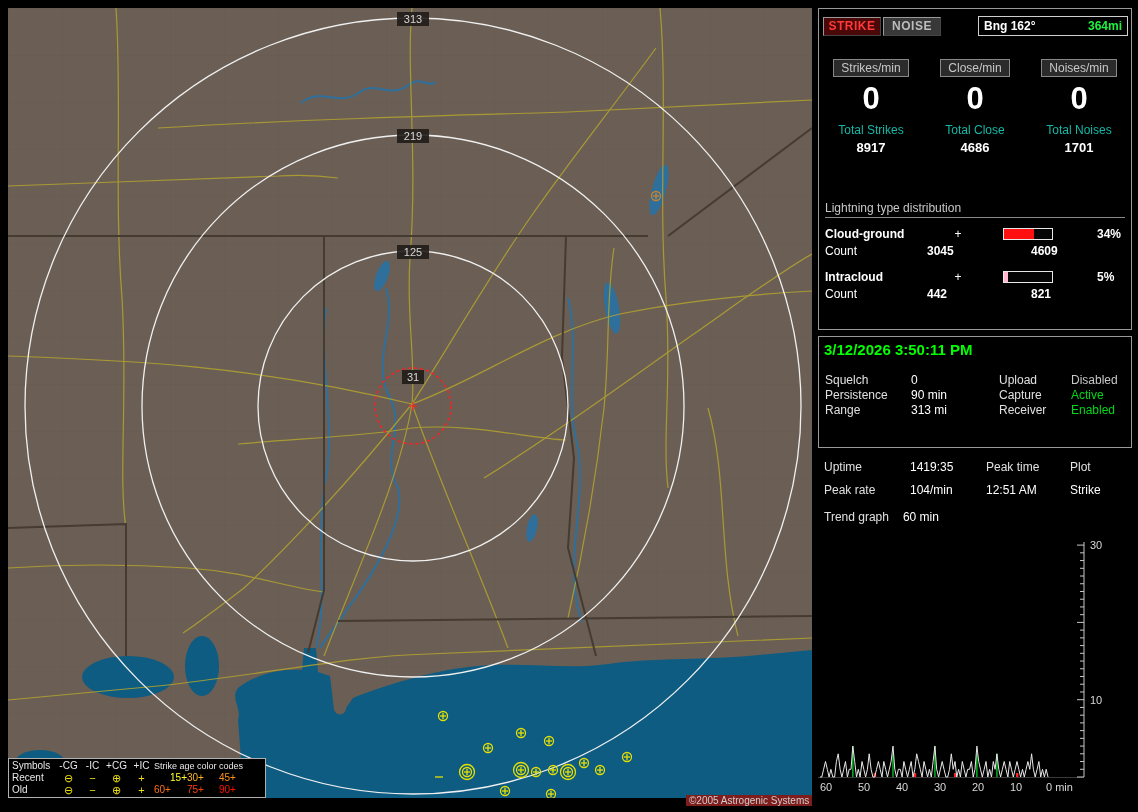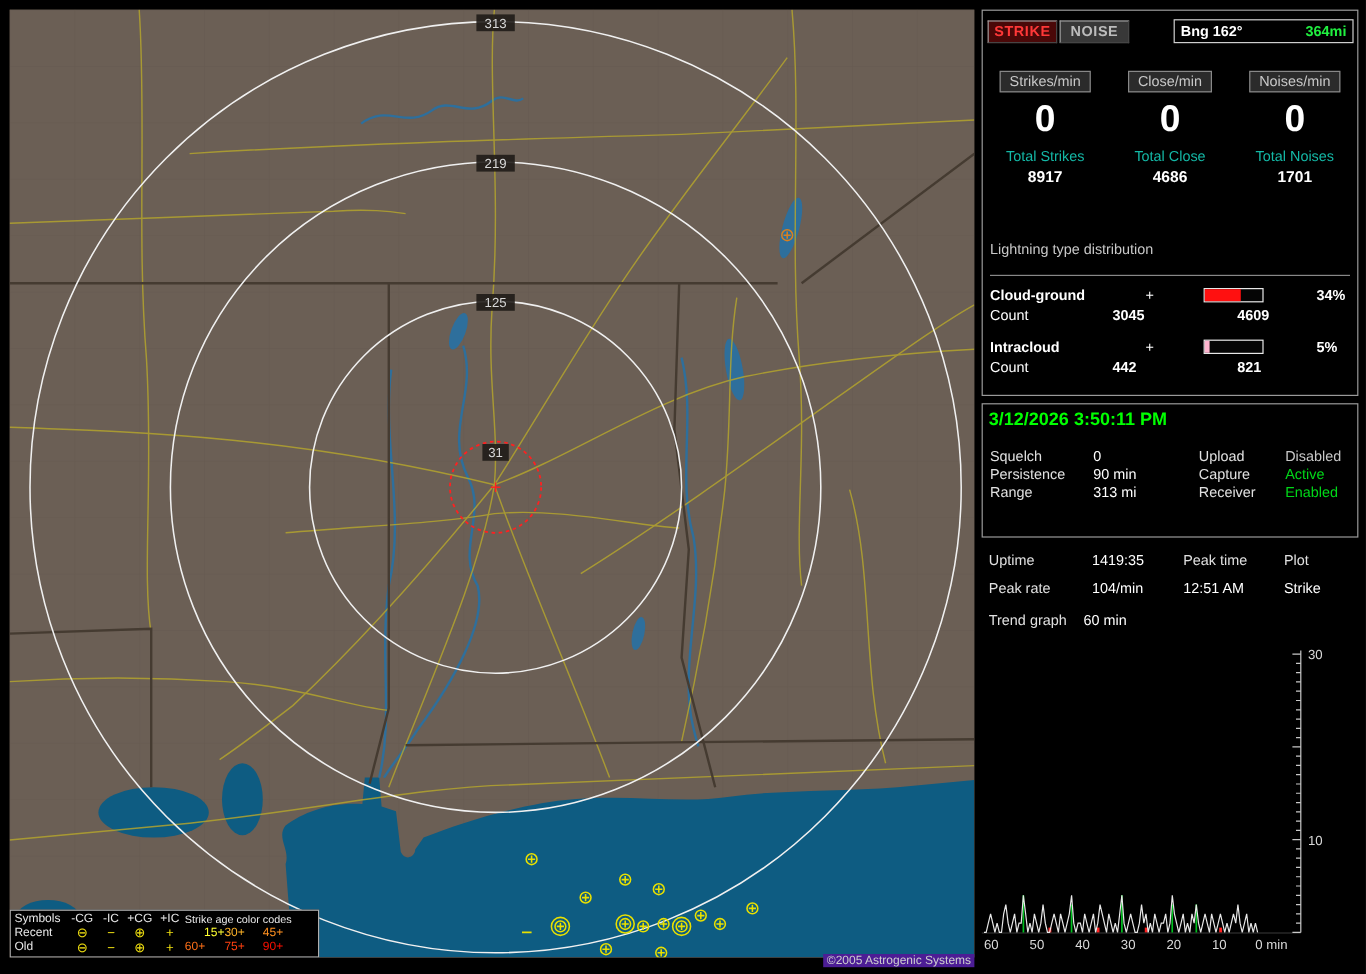--- a/index.html
+++ b/index.html
@@ -3,21 +3,21 @@
 <meta charset="utf-8">
 <style>
   html,body{margin:0;padding:0;background:#000;}
   .screen{position:relative;width:1138px;height:812px;background:#000;overflow:hidden;
           font-family:Liberation Sans, sans-serif;}
 
   
   .map-panel{position:absolute;left:8px;top:8px;width:804px;height:790px;background:#6b5f55;overflow:hidden;}
   .map-panel svg{display:block;}
   .ring-label{font-size:11px;fill:#d8d8d8;}
-  .copyright{position:absolute;left:686px;top:795px;font-size:10px;color:#cfcfcf;background:#4c1d95;padding:0 3px;}
+  .copyright{position:absolute;left:686px;top:795px;font-size:10px;color:#cfcfcf;background:#7f1d1d;padding:0 3px;}
 
   
   .legend{position:absolute;left:0;top:750px;width:250px;background:#000;border:1px solid #b0b0b0;
           padding:1px 3px;font-size:10px;color:#e8e8e8;line-height:12px;}
   .lg-row{display:grid;grid-template-columns:44px 25px 23px 25px 25px 33px 32px 30px;align-items:center;}
   .lg-age-head{grid-column:6/9;font-size:9px;white-space:nowrap;}
   .lg-sym{color:#f0e010;text-align:center;font-size:11px;}
   .lg-col{text-align:center;}
 
   
@@ -37,21 +37,21 @@
 
   .rates{position:absolute;top:50px;left:0;right:0;display:flex;}
   .rate-col{flex:1;text-align:center;}
   .rate-head{display:inline-block;border:1px solid #888;background:#2b2b2b;color:#c8c8c8;
              font-size:12px;padding:1px 7px;}
   .rate-value{font-size:31px;font-weight:bold;color:#fff;margin-top:5px;line-height:34px;}
   .total-label{font-size:12px;color:#14b8a6;margin-top:7px;}
   .total-value{font-size:13px;font-weight:bold;color:#fff;margin-top:3px;}
 
   .dist{position:absolute;top:192px;left:6px;right:6px;}
-  .dist-title{color:#c8c8c8;font-size:12px;padding-bottom:14px;border-bottom:1px solid #888;}
+  .dist-title{color:#c8c8c8;font-size:12px;padding-bottom:2px;border-bottom:1px solid #888;}
   .dist-row{display:grid;grid-template-columns:88px 12px 52px 40px 12px 52px 36px;align-items:center;margin-top:9px;gap:39px;}
   .dist-row.ic{margin-top:12px;}
   .dist-label{font-weight:bold;}
   .sign{text-align:center;}
   .gauge{width:48px;height:10px;border:1px solid #e8e8e8;background:#050505;}
   .gauge i{display:block;height:100%;}
   .pct{font-weight:bold;padding-left:3px;}
   .count-row{display:grid;grid-template-columns:88px 104px auto;margin-top:3px;}
   .count-val{font-weight:bold;padding-left:14px;}
 

